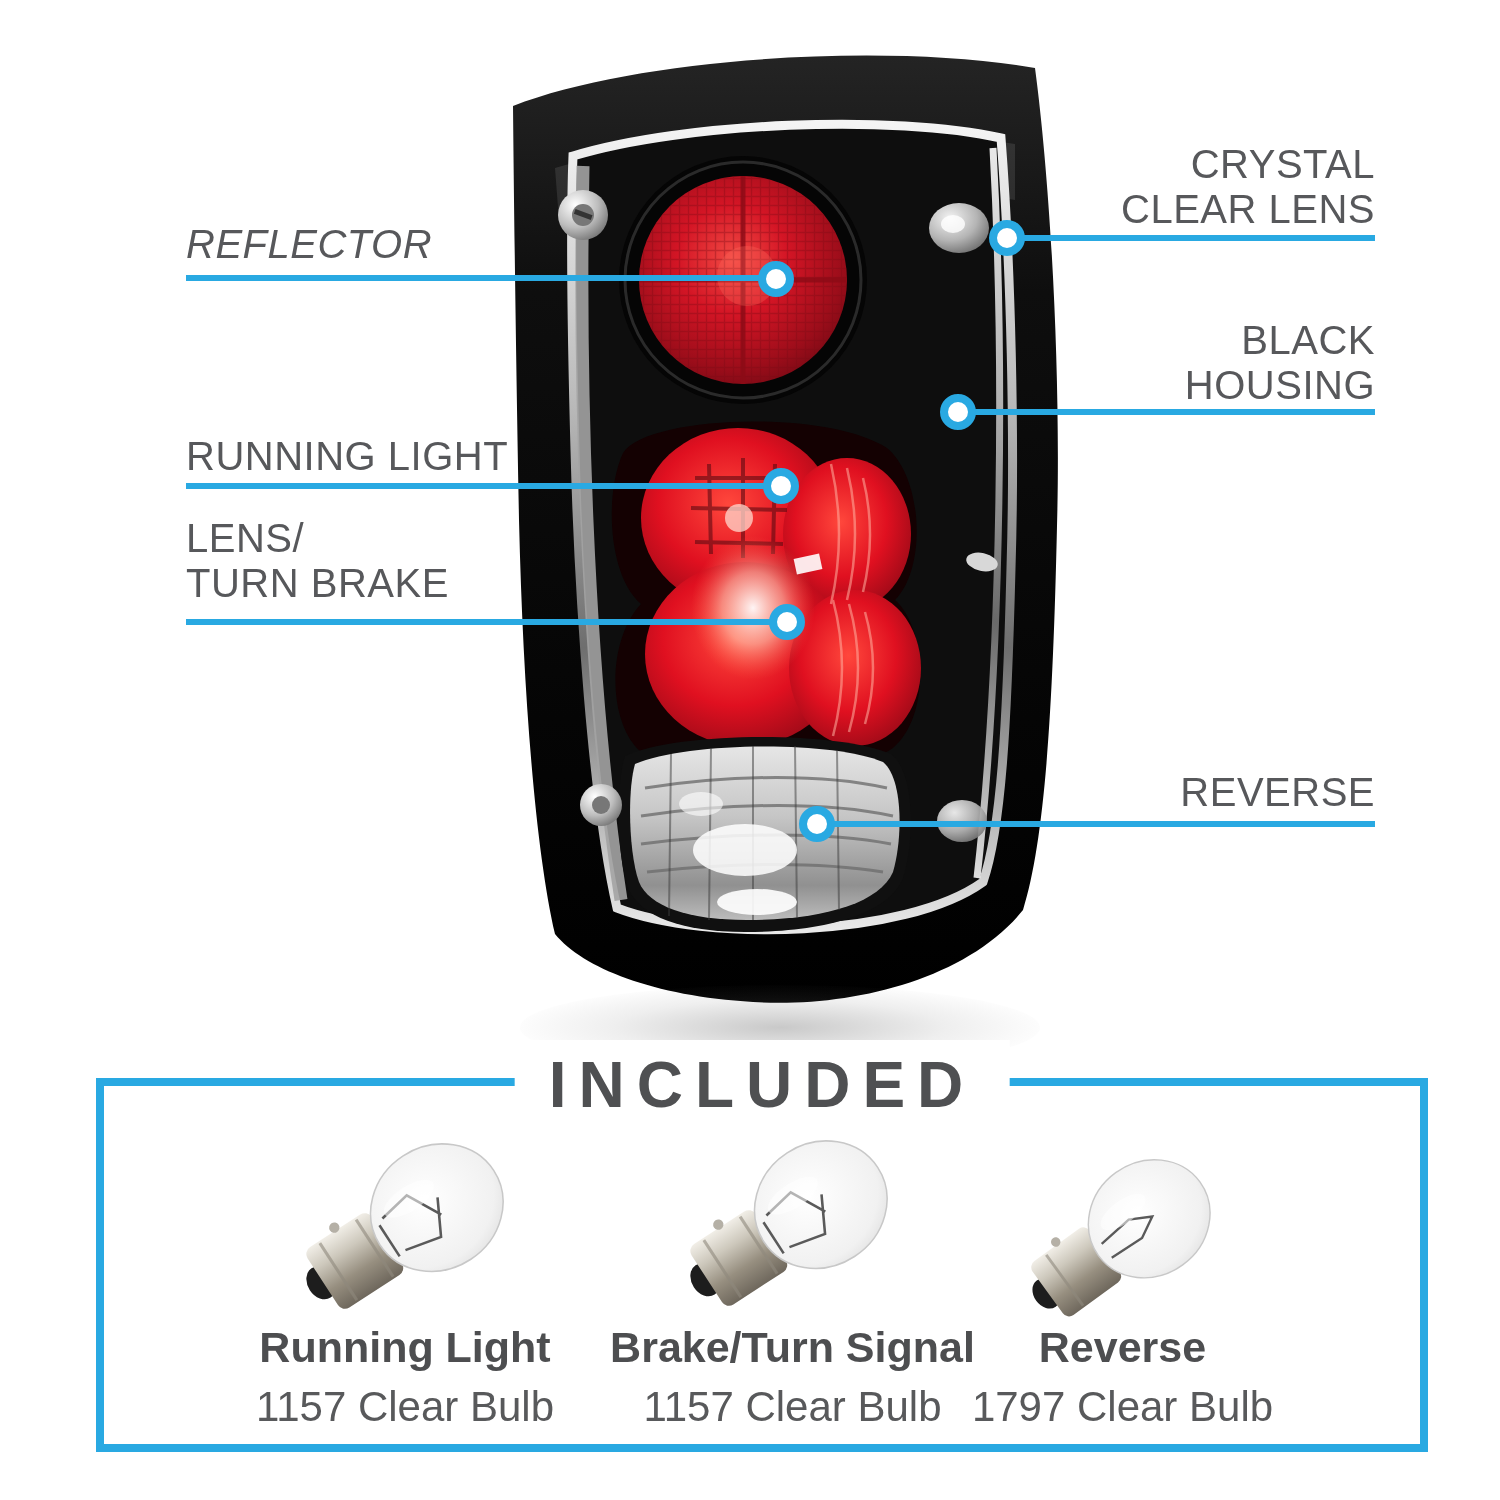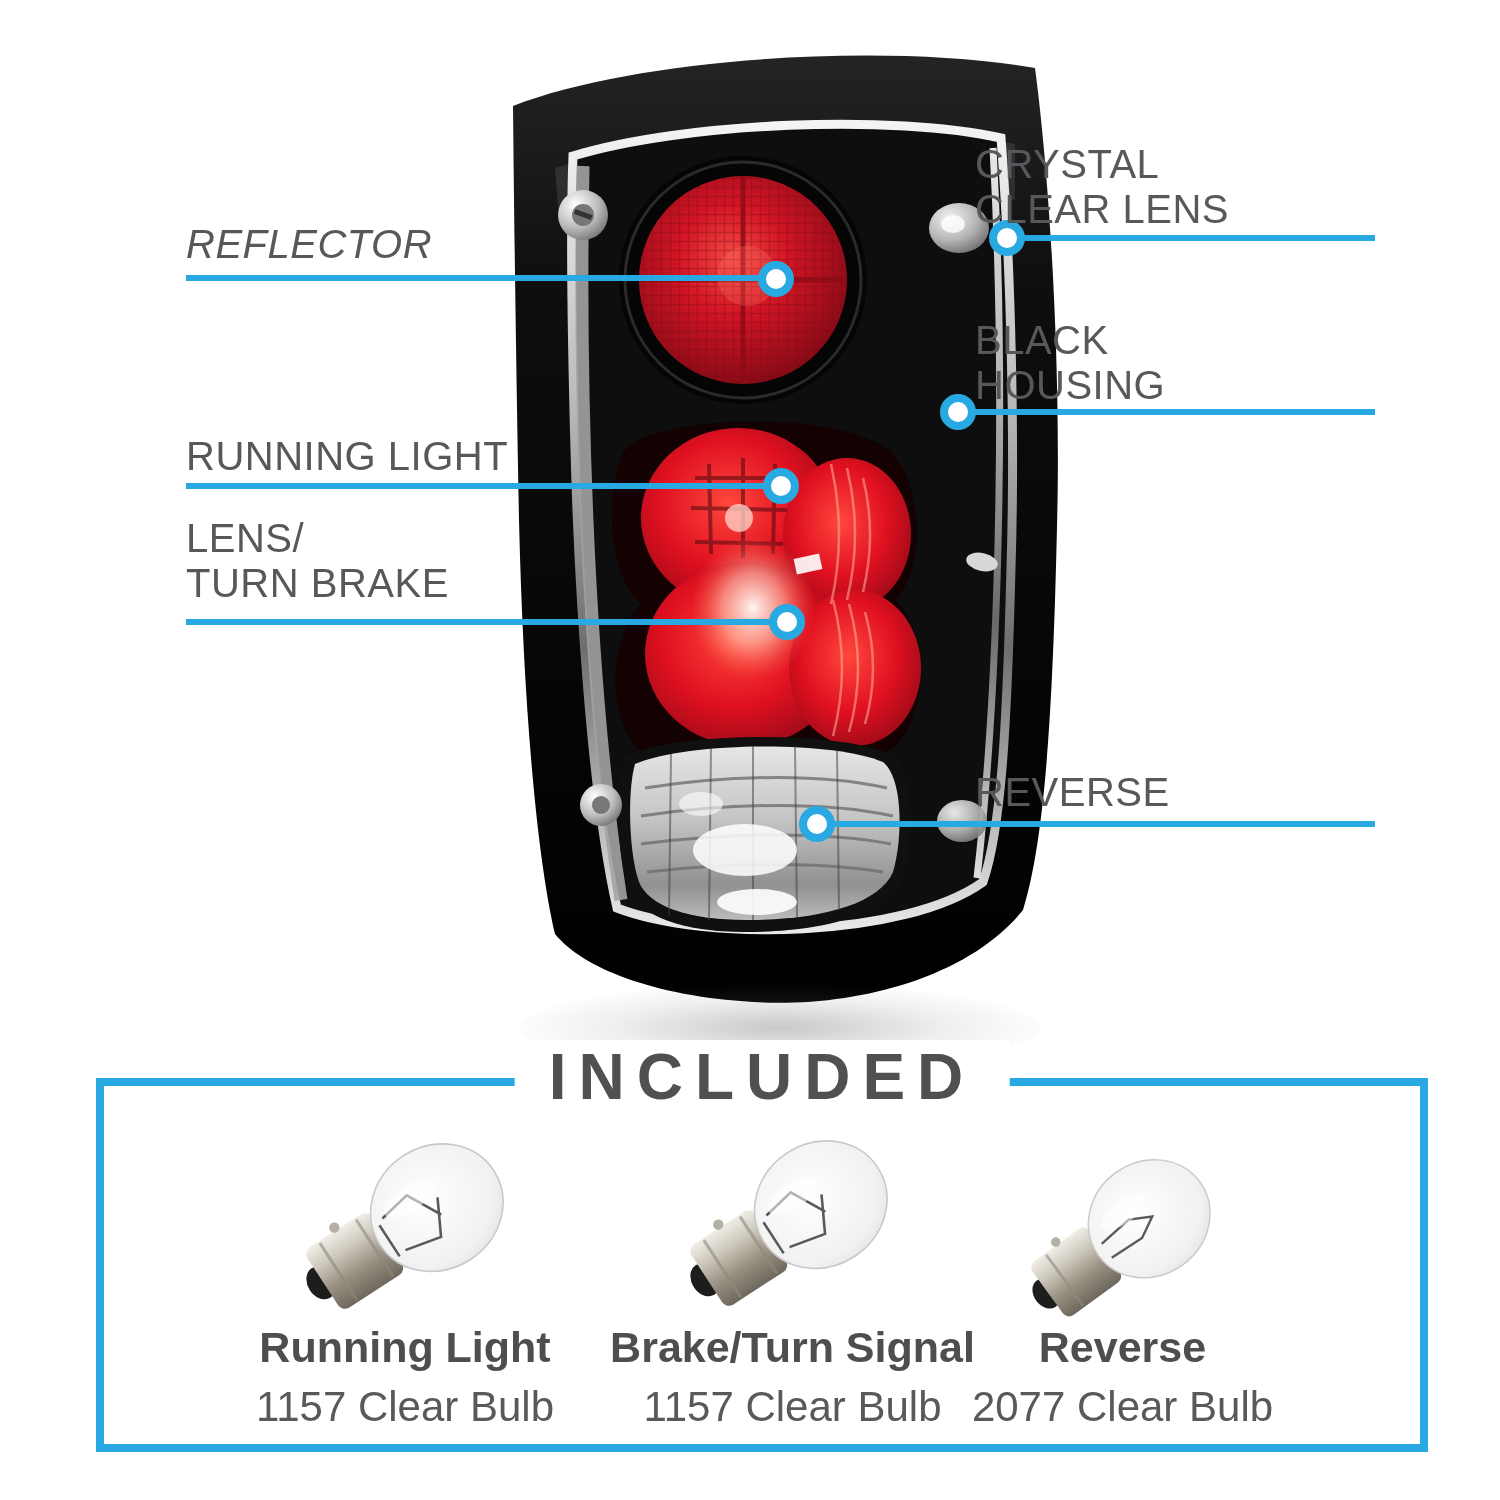--- a/index.html
+++ b/index.html
@@ -6,41 +6,41 @@
   .stage{
     position:relative;width:1500px;height:1500px;background:#ffffff;overflow:hidden;
     font-family:"Liberation Sans", sans-serif;
   }
   
   .callout-label{
     position:absolute;color:#57585b;font-size:40px;line-height:1.12;letter-spacing:.5px;
     white-space:nowrap;
   }
   .callout-label .ln{display:block;}
-  .align-right{text-align:left;}
+  .align-right{text-align:right;}
   .callout-line{position:absolute;height:6px;background:#29a9e2;}
   .callout-dot{
     position:absolute;width:20px;height:20px;background:#ffffff;border:8px solid #29a9e2;
     border-radius:50%;transform:translate(-50%,-50%);box-sizing:content-box;
   }
   
   .lamp{position:absolute;left:495px;top:48px;width:570px;height:965px;}
   .lamp-reflection{
     position:absolute;left:520px;top:985px;width:520px;height:85px;border-radius:50%;
     background:radial-gradient(ellipse at center, rgba(60,60,60,.28) 0%, rgba(120,120,120,.12) 45%, rgba(255,255,255,0) 75%);
   }
   
   .included-box{
     position:absolute;left:96px;top:1078px;width:1332px;height:374px;
     border:8px solid #29a9e2;box-sizing:border-box;background:#fff;
   }
   .included-title{
     position:absolute;left:762px;top:1040px;transform:translateX(-50%);
     font-size:64px;font-weight:bold;letter-spacing:12px;color:#4f5052;
-    background:#ffffff;padding:0 34px;white-space:nowrap;
+    background:#ffffff;padding:8px 34px;white-space:nowrap;
   }
   .bulb-svg{position:absolute;}
   .bulb-label{position:absolute;text-align:center;color:#58595b;}
   .bulb-label .bulb-name{display:block;font-size:43px;font-weight:bold;color:#4d4e50;line-height:1.0;}
   .bulb-label .bulb-type{display:block;font-size:42px;font-weight:normal;line-height:1.05;margin-top:16px;}
 </style>
 </head>
 <body>
 
 <div class="stage">
@@ -251,16 +251,16 @@
   <div class="bulb-label" style="left:230px;top:1326px;width:350px;">
     <span class="bulb-name">Running Light</span>
     <span class="bulb-type">1157 Clear Bulb</span>
   </div>
   <div class="bulb-label" style="left:600px;top:1326px;width:385px;">
     <span class="bulb-name">Brake/Turn Signal</span>
     <span class="bulb-type">1157 Clear Bulb</span>
   </div>
   <div class="bulb-label" style="left:950px;top:1326px;width:345px;">
     <span class="bulb-name">Reverse</span>
-    <span class="bulb-type">2077 Clear Bulb</span>
+    <span class="bulb-type">1797 Clear Bulb</span>
   </div>
 
 </div>
 
 </body></html>

